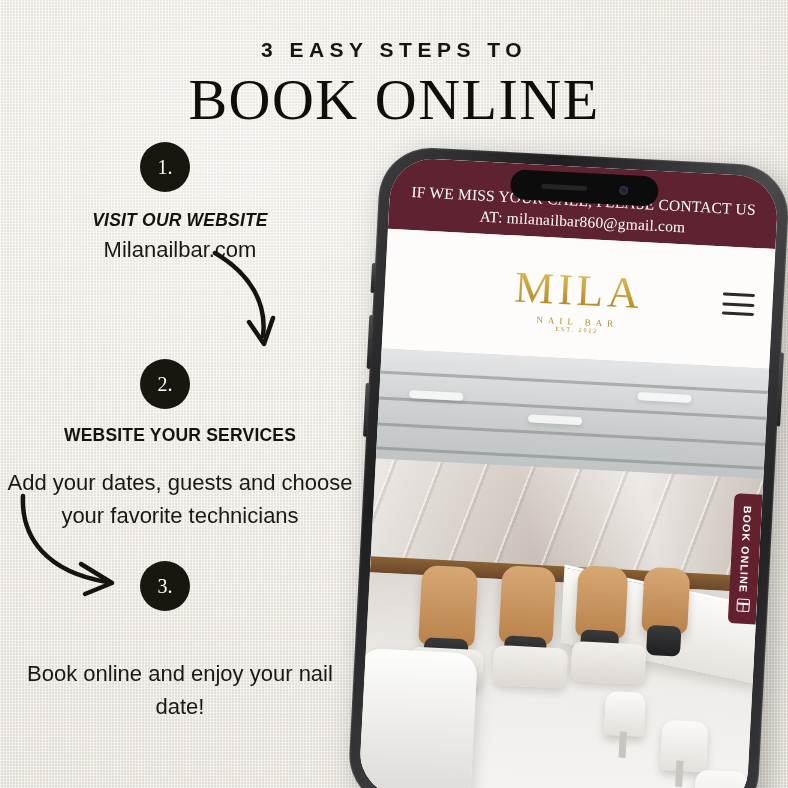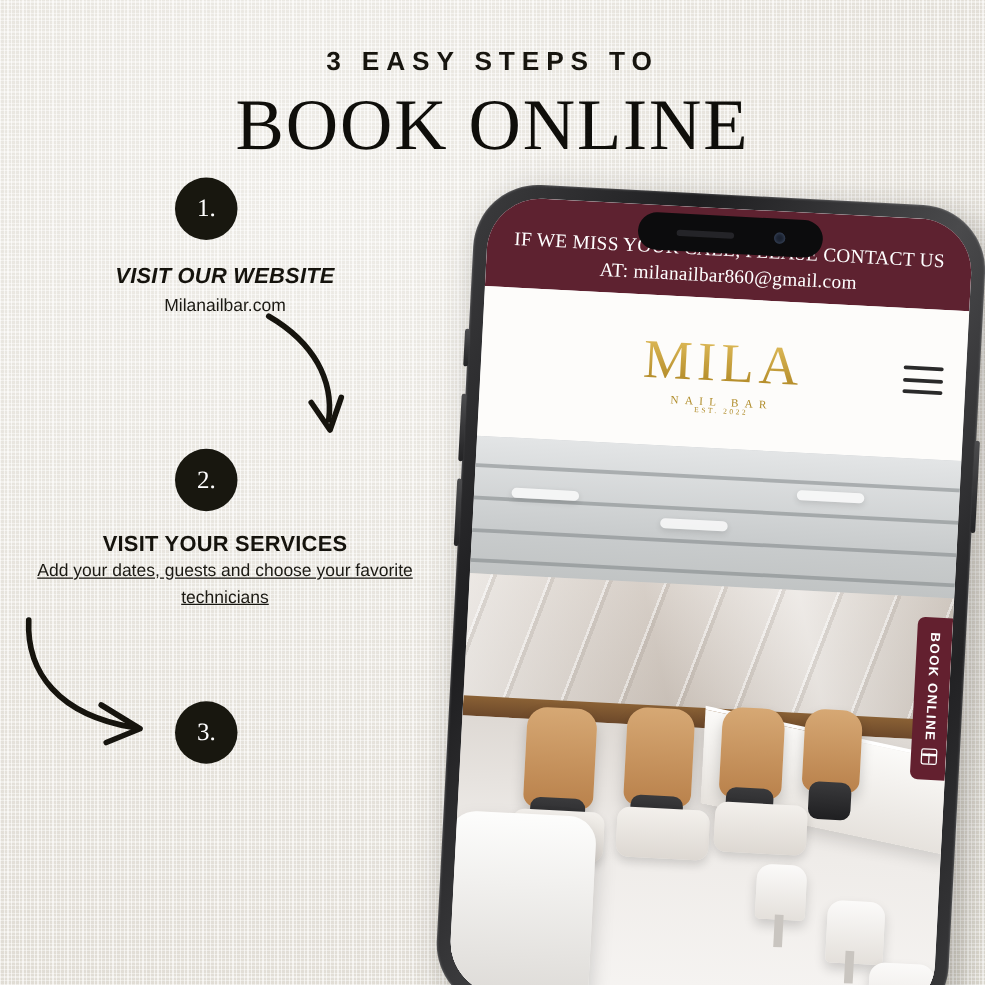--- a/index.html
+++ b/index.html
@@ -55,32 +55,32 @@
     position: absolute;
     text-align: center;
     font-weight: 700;
     font-size: 17.5px;
     color: #15130d;
     letter-spacing: 0.2px;
   }
   .step-body {
     position: absolute;
     text-align: center;
-    font-size: 14px;
+    font-size: 22px;
     line-height: 1.48;
     color: #1b1913;
   }
 
   #badge1 { top: 142px; left: 140px; }
   #title1 { top: 210px; left: 30px; width: 300px; font-style: italic; }
   #body1  { top: 234px; left: 30px; width: 300px; }
 
   #badge2 { top: 359px; left: 140px; }
   #title2 { top: 425px; left: 10px; width: 340px; }
-  #body2  { top: 446px; left: 5px; width: 350px; text-decoration: underline; }
+  #body2  { top: 467px; left: 5px; width: 350px; }
 
   #badge3 { top: 561px; left: 140px; }
   #title3 { top: 631px; left: 20px; width: 320px; }
   #body3  { top: 658px; left: 15px; width: 330px; }
 
   .arrow { position: absolute; }
   #arrow1 { top: 248px; left: 205px; }
   #arrow2 { top: 490px; left: 15px; }
 
   
@@ -305,31 +305,32 @@
   <div class="step-body" id="body1">Milanailbar.com</div>
 
   <div class="arrow" id="arrow1">
     <svg width="80" height="110" viewBox="0 0 80 110">
       <path d="M10 5 C 46 26, 62 56, 58 88" stroke="#16140e" stroke-width="4.5" fill="none" stroke-linecap="round"></path>
       <path d="M44 74 L59 96 L68 70" stroke="#16140e" stroke-width="4.5" fill="none" stroke-linecap="round" stroke-linejoin="round"></path>
     </svg>
   </div>
 
   <div class="step-badge" id="badge2">2.</div>
-  <div class="step-title" id="title2">VISIT YOUR SERVICES</div>
+  <div class="step-title" id="title2">WEBSITE YOUR SERVICES</div>
   <div class="step-body" id="body2">Add your dates, guests and choose your favorite technicians</div>
 
   <div class="arrow" id="arrow2">
     <svg width="115" height="110" viewBox="0 0 115 110">
       <path d="M8 6 C 6 48, 32 82, 92 92" stroke="#16140e" stroke-width="4.5" fill="none" stroke-linecap="round"></path>
       <path d="M66 74 L97 93 L70 104" stroke="#16140e" stroke-width="4.5" fill="none" stroke-linecap="round" stroke-linejoin="round"></path>
     </svg>
   </div>
 
   <div class="step-badge" id="badge3">3.</div>
+  <div class="step-body" id="body3">Book online and enjoy your nail date!</div>
 
   <div id="phone">
     <div class="phone-shadow"></div>
     <div class="phone-frame">
       <div class="side-btn s1"></div>
       <div class="side-btn s2"></div>
       <div class="side-btn s3"></div>
       <div class="side-btn right"></div>
 
       <div class="phone-screen">

